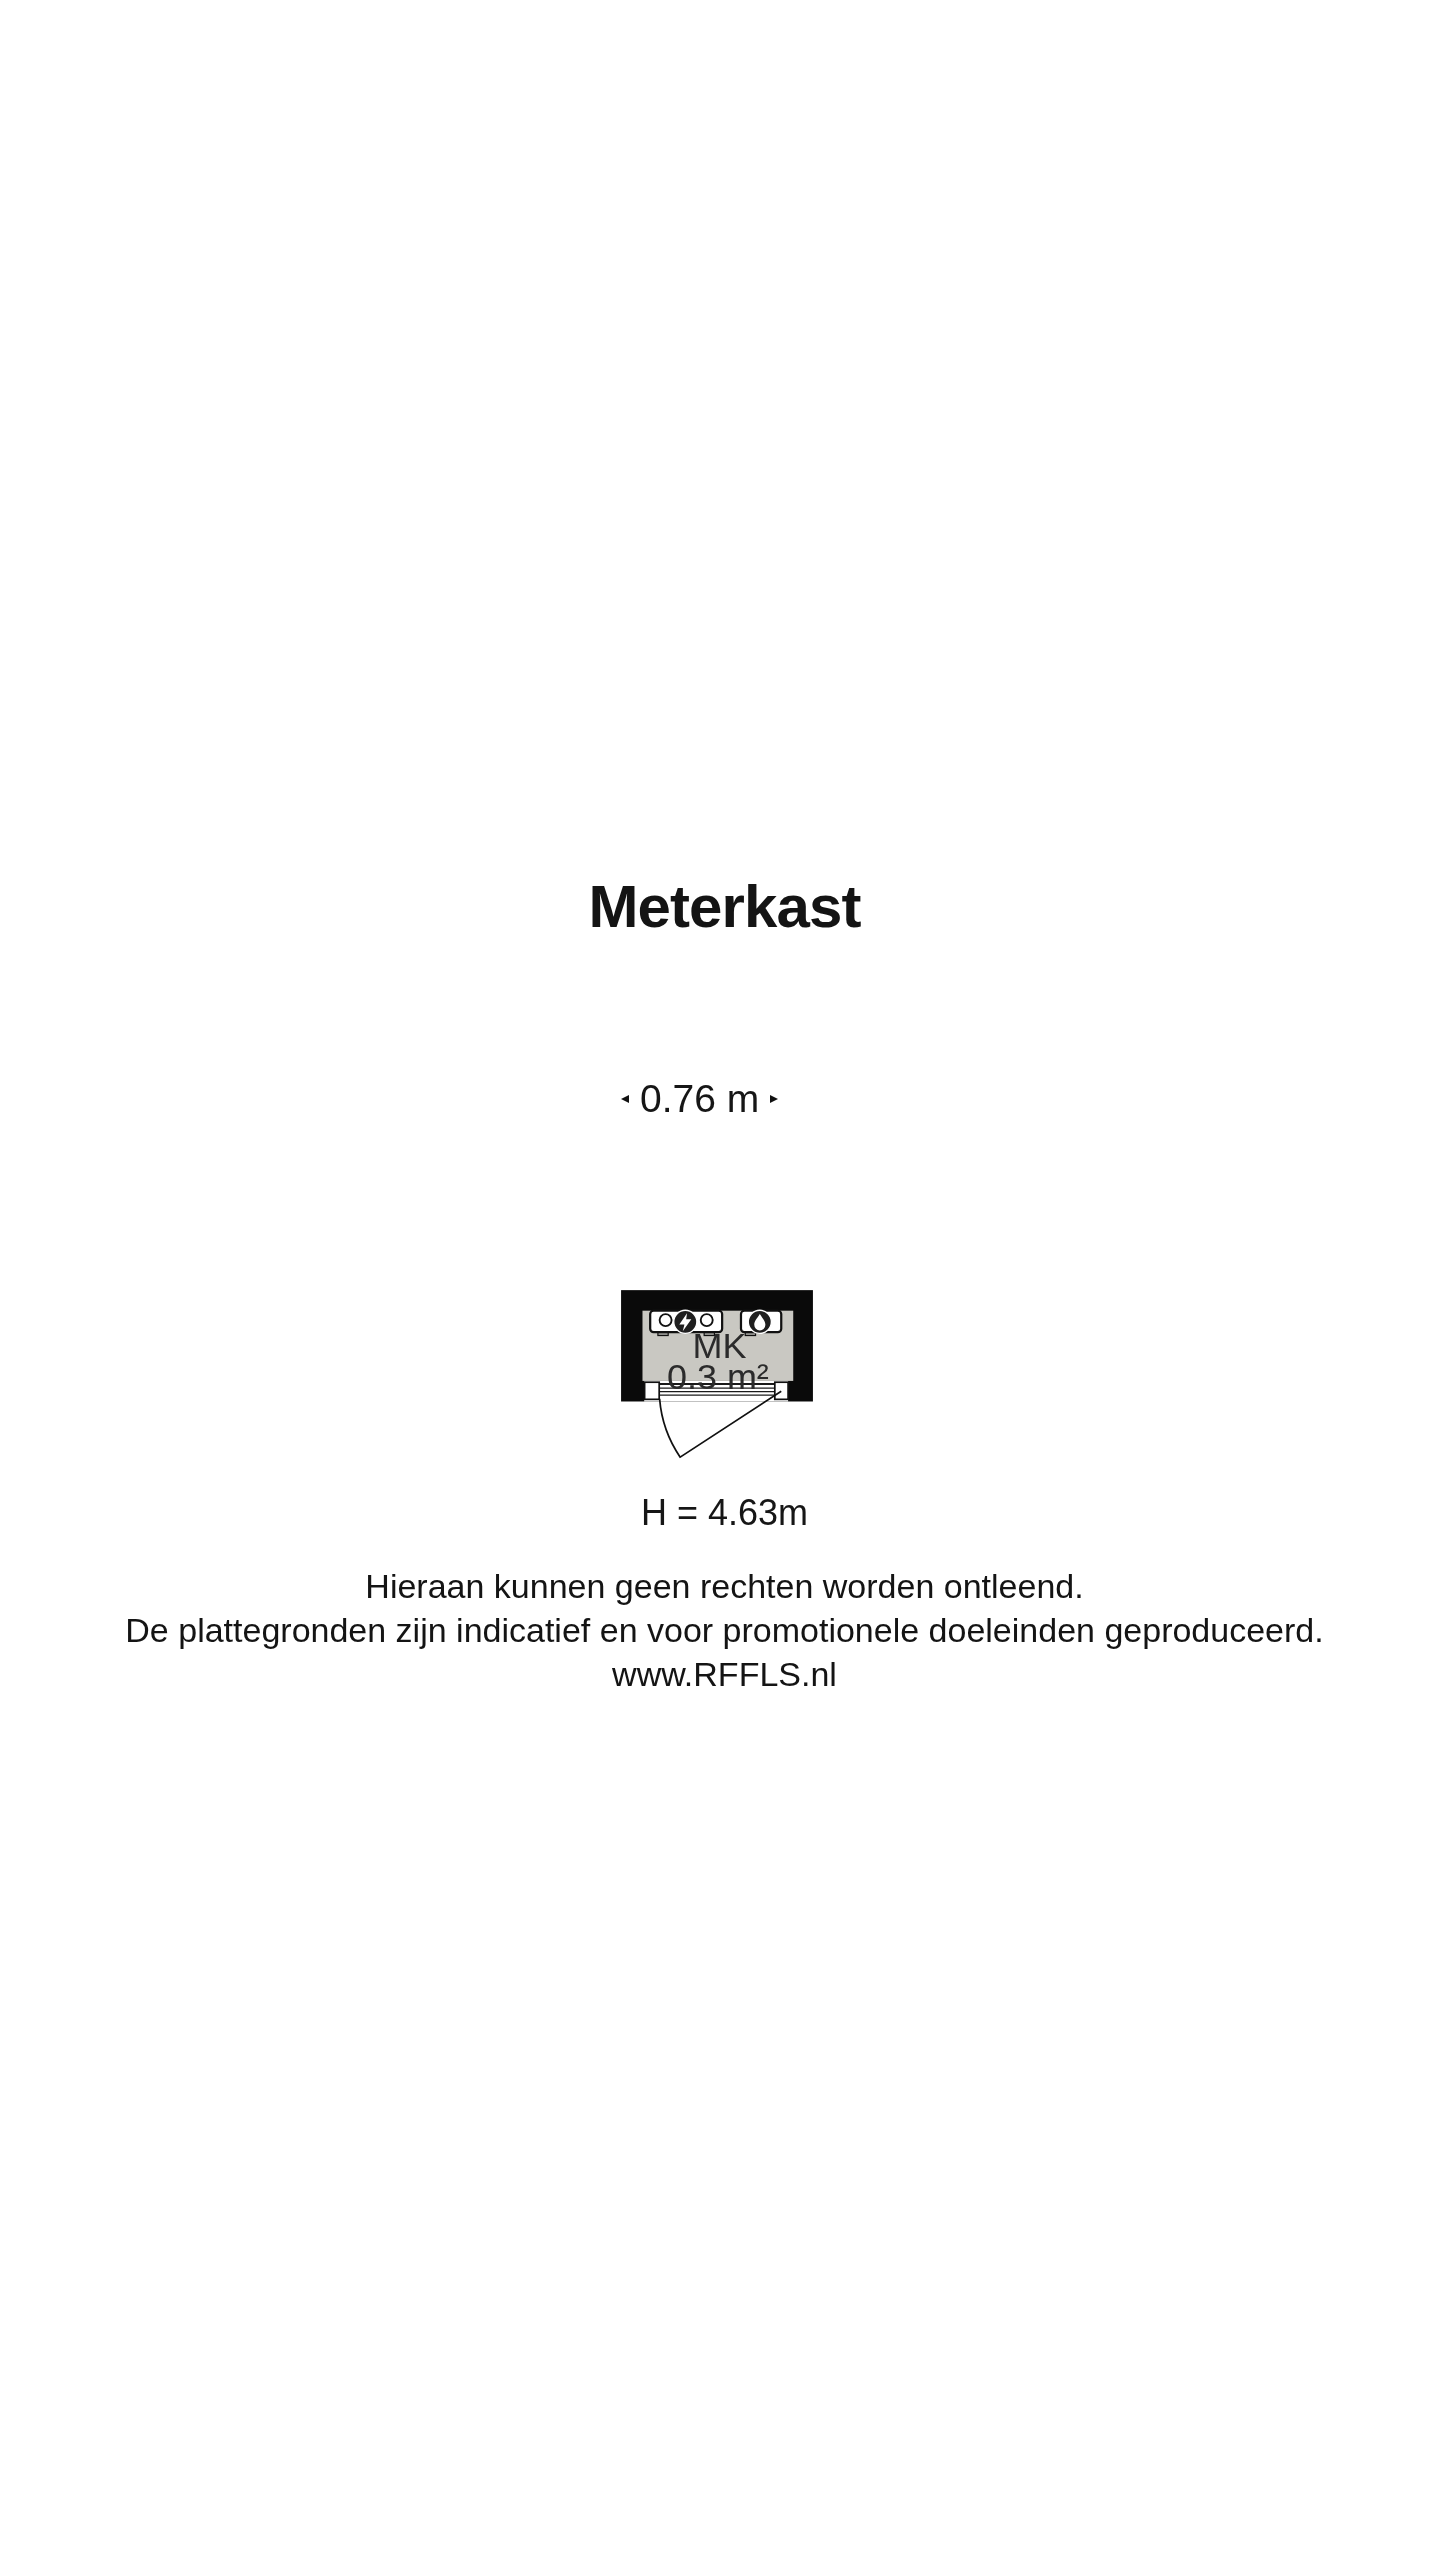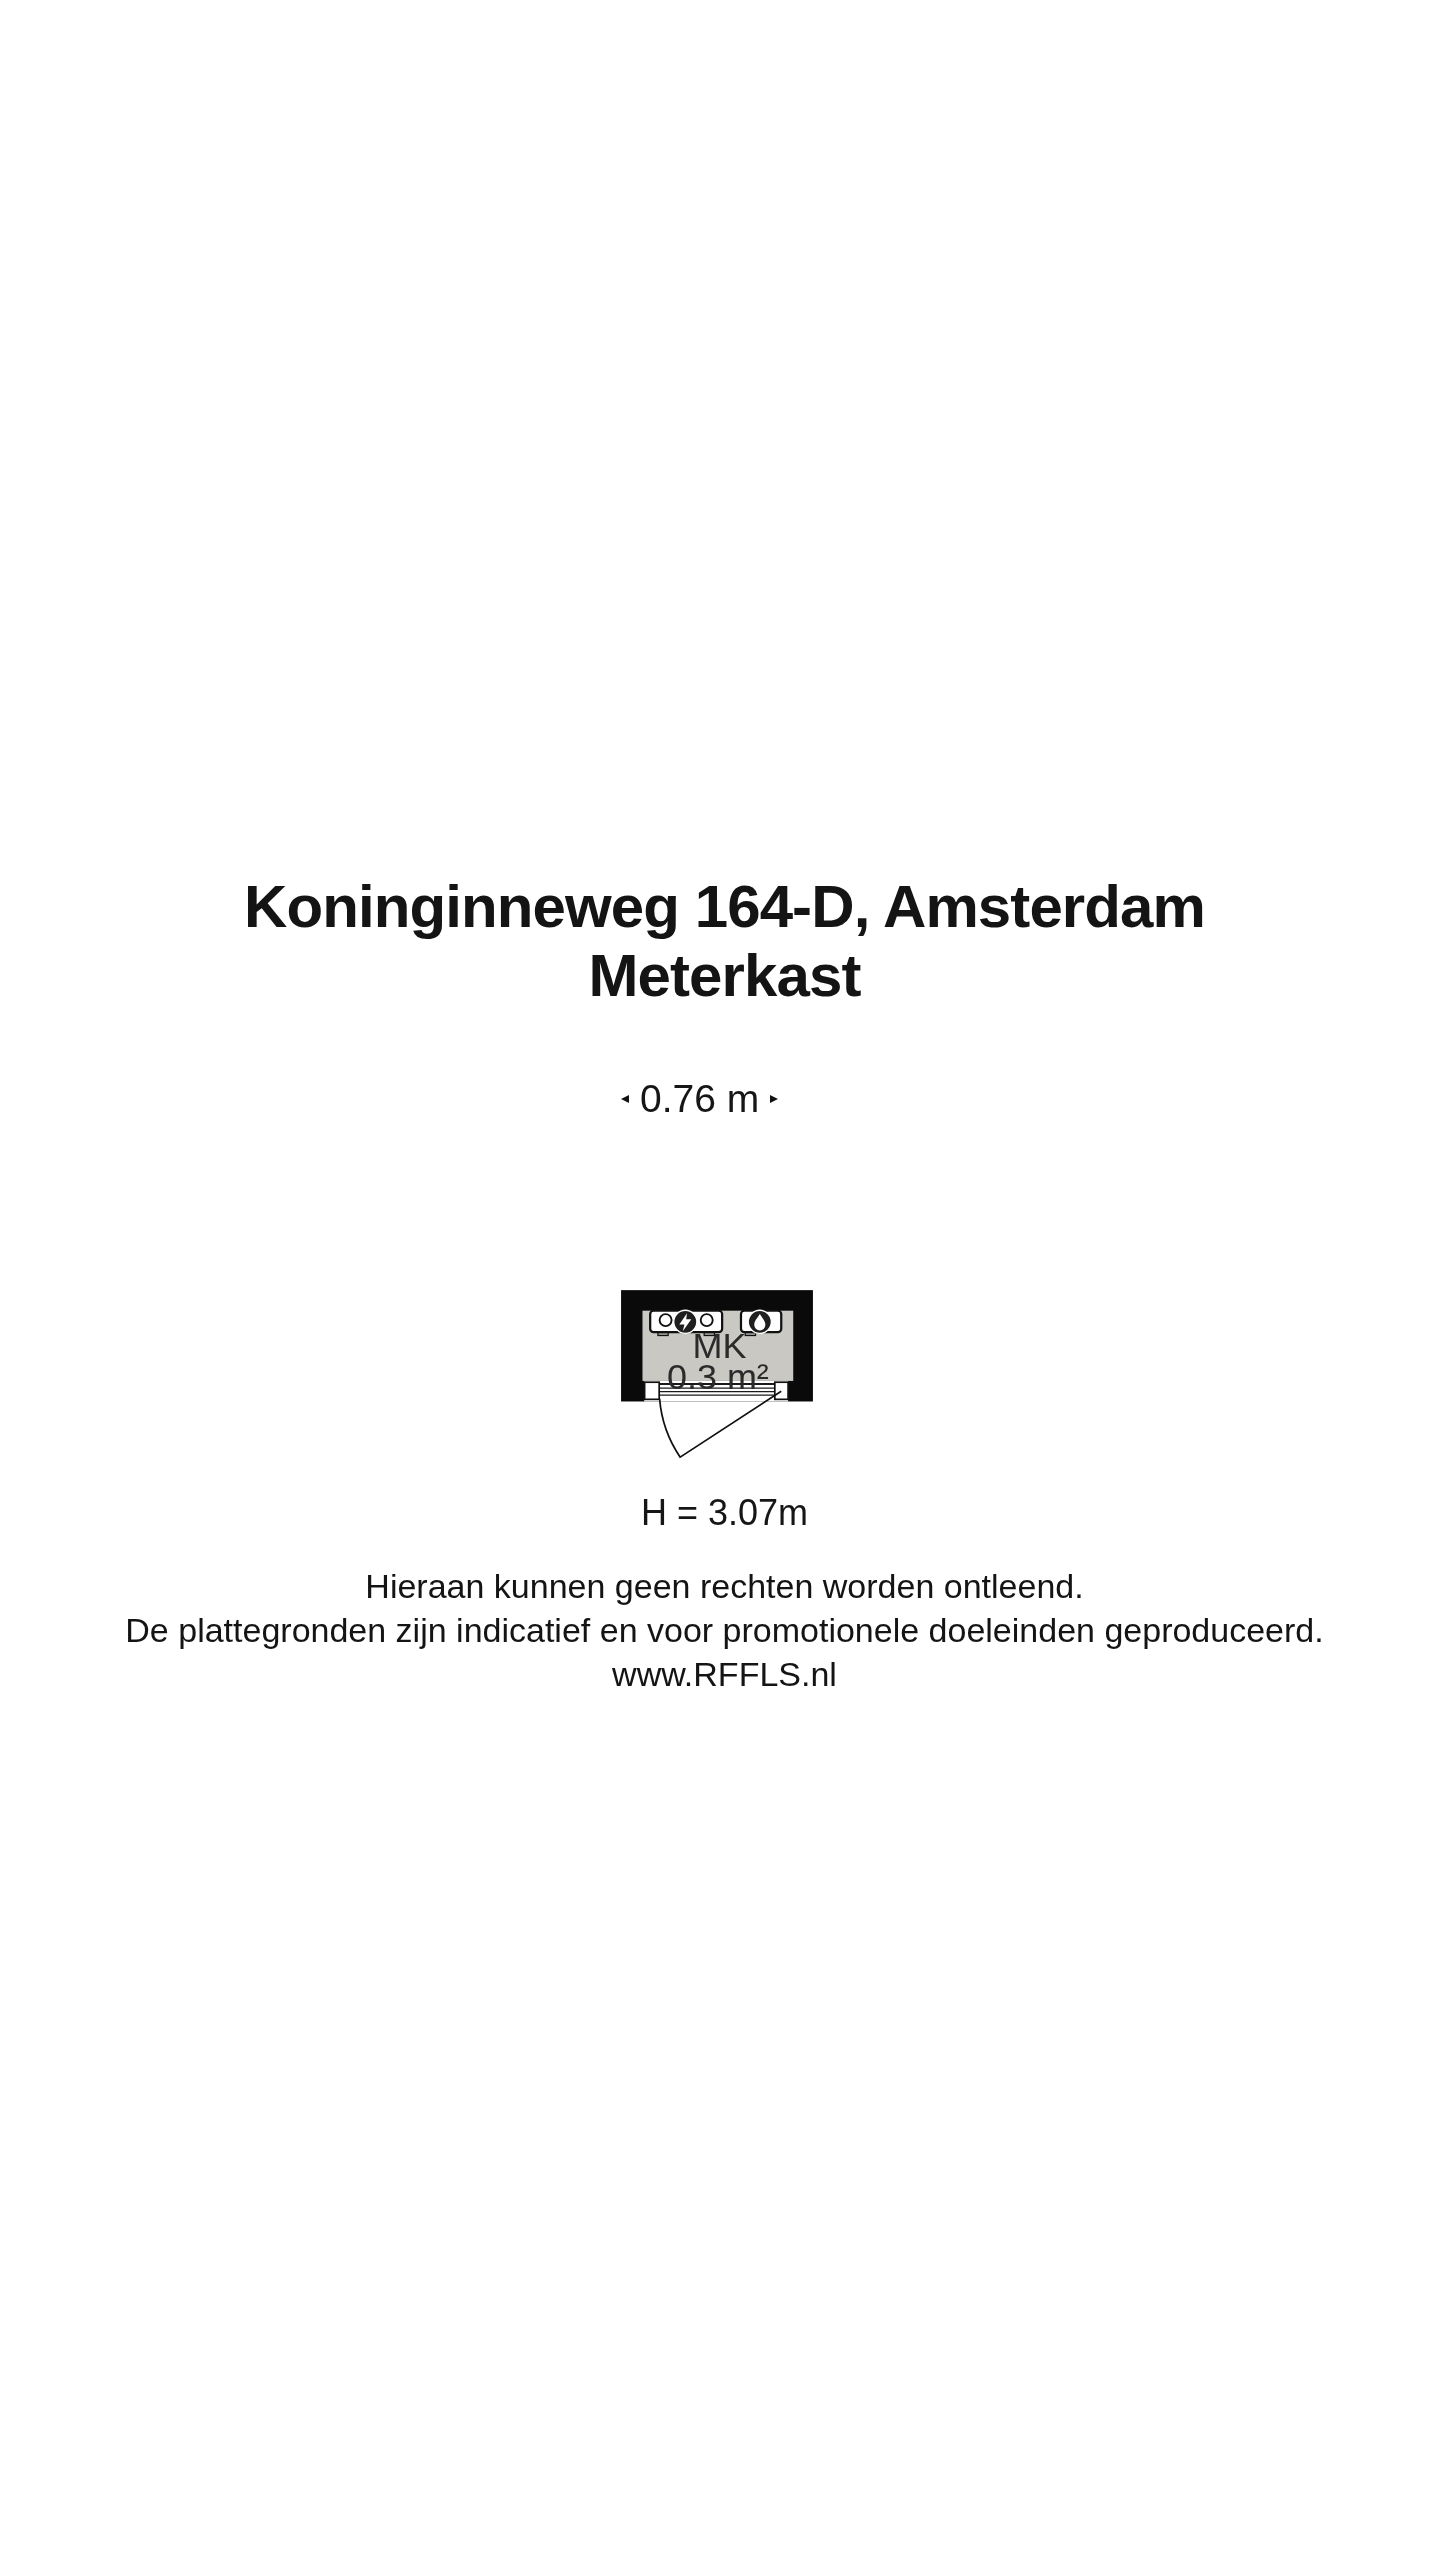--- a/index.html
+++ b/index.html
@@ -86,21 +86,20 @@
     line-height: 44px;
     color: #141414;
   }
 </style>
 </head>
 <body>
 
 <div class="page">
 
   <div class="title-block">
-    <div>Koninginneweg 164-D, Amsterdam</div>
     <div>Meterkast</div>
   </div>
 
   <div class="dim-row">
     <span class="arrow-left"></span>
     <span class="dim-label">0.76 m</span>
     <span class="arrow-right"></span>
   </div>
 
   <svg class="plan-svg" viewBox="0 0 270 230">
@@ -137,21 +136,21 @@
       <rect x="168" y="60" width="12" height="6" fill="#9a9a96" stroke="#111" stroke-width="1.4"></rect>
       <rect x="163" y="37" width="47" height="25" rx="4" fill="#ffffff" stroke="#111" stroke-width="2.6"></rect>
       <circle cx="185" cy="50" r="13.5" fill="#1f1f1f" stroke="#ffffff" stroke-width="1.6"></circle>
       <path d="M 185 41 C 181.5 46.5 178.5 49.5 178.5 53.5 A 6.5 6.5 0 0 0 191.5 53.5 C 191.5 49.5 188.5 46.5 185 41 Z" fill="#ffffff"></path>
     </g>
 
     <text x="138" y="92" text-anchor="middle" class="plan-room-text">MK</text>
     <text x="136" y="129" text-anchor="middle" class="plan-room-text">0.3 m²</text>
   </svg>
 
-  <div class="height-label">H = 3.07m</div>
+  <div class="height-label">H = 4.63m</div>
 
   <div class="disclaimer">
     <div>Hieraan kunnen geen rechten worden ontleend.</div>
     <div>De plattegronden zijn indicatief en voor promotionele doeleinden geproduceerd.</div>
     <div>www.RFFLS.nl</div>
   </div>
 
 </div>
 
 

